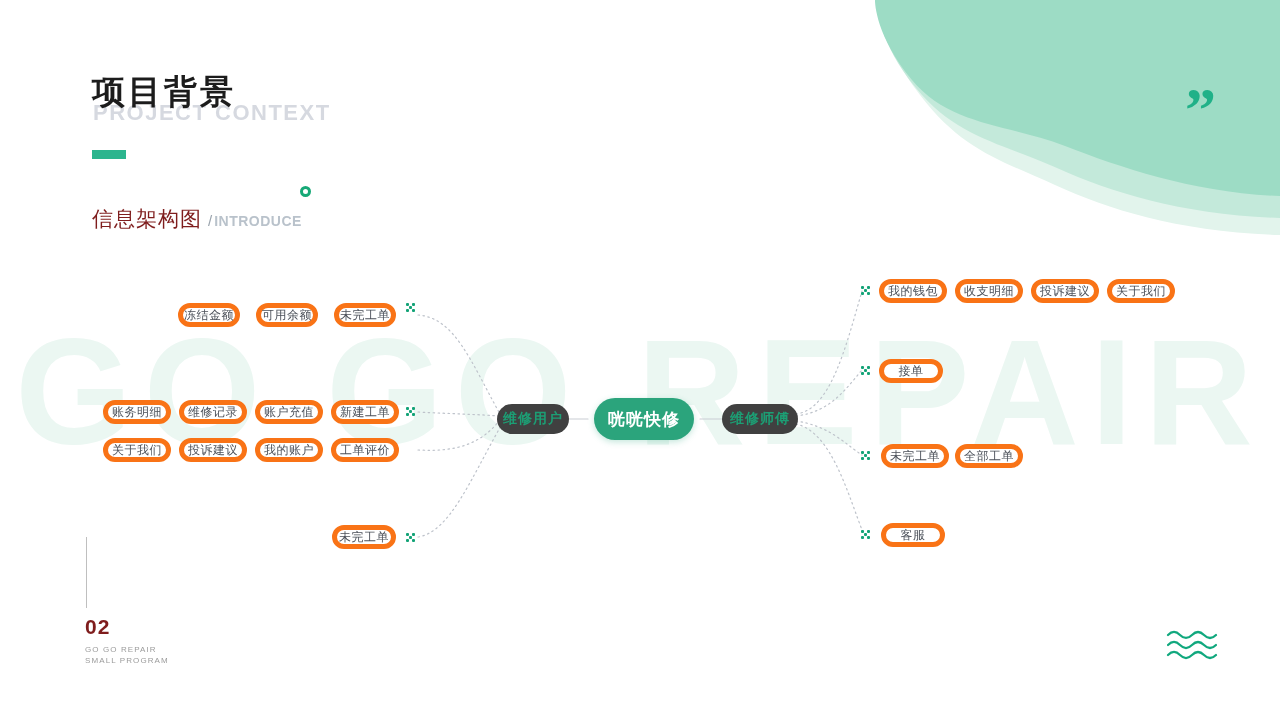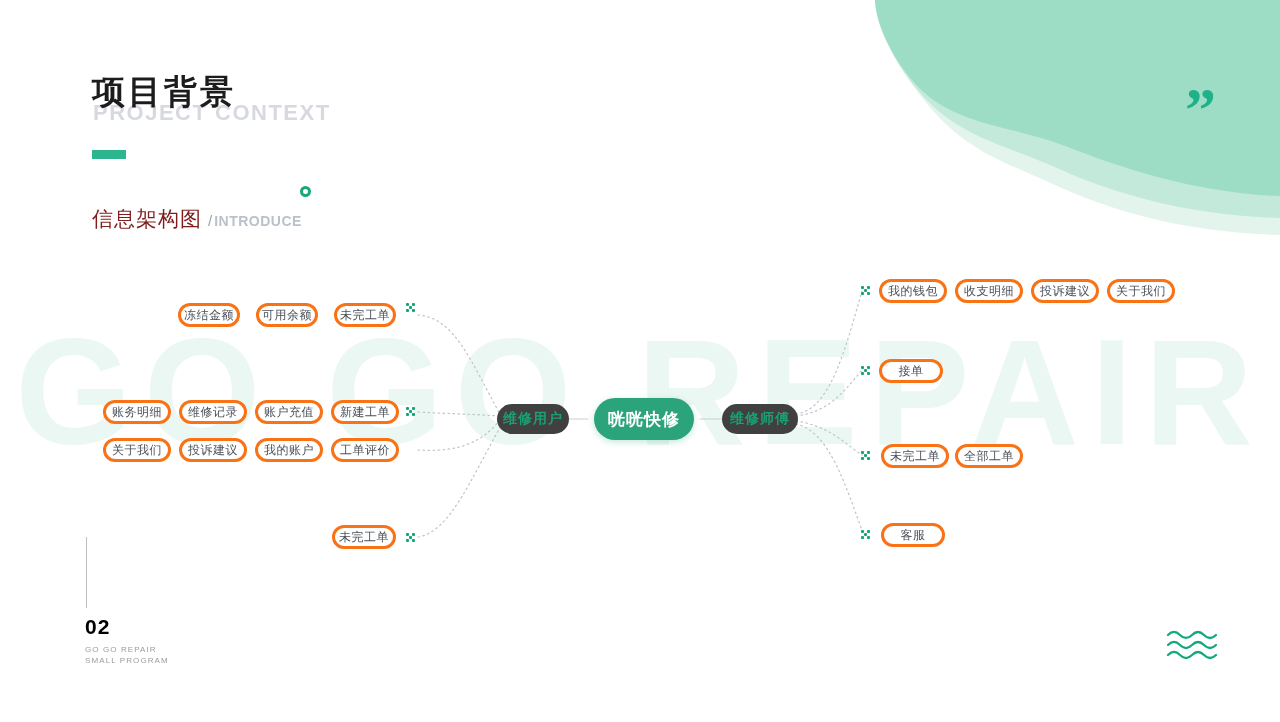--- a/index.html
+++ b/index.html
@@ -136,21 +136,21 @@
     position: absolute;
     box-sizing: border-box;
     display: flex;
     align-items: center;
     justify-content: center;
     white-space: nowrap;
   }
 
   .node.leaf {
     height: 24px;
-    border: 3px solid #f97316;
+    border: 5px solid #f97316;
     border-radius: 12px;
     background: #ffffff;
     color: #4B5059;
     font-size: 12px;
     letter-spacing: 0.5px;
   }
 
   .node.branch {
     height: 30px;
     border-radius: 15px;
@@ -198,21 +198,21 @@
     width: 1px;
     height: 71px;
     background: #BFBFBF;
   }
   .foot-num {
     position: absolute;
     left: 85px;
     top: 615px;
     font-size: 21px;
     font-weight: 700;
-    color: #000000;
+    color: #7f1d1d;
     letter-spacing: 1px;
   }
   .foot-en {
     position: absolute;
     left: 85px;
     top: 644px;
     font-size: 8px;
     color: #9B9B9B;
     letter-spacing: 1.1px;
     line-height: 11px;

